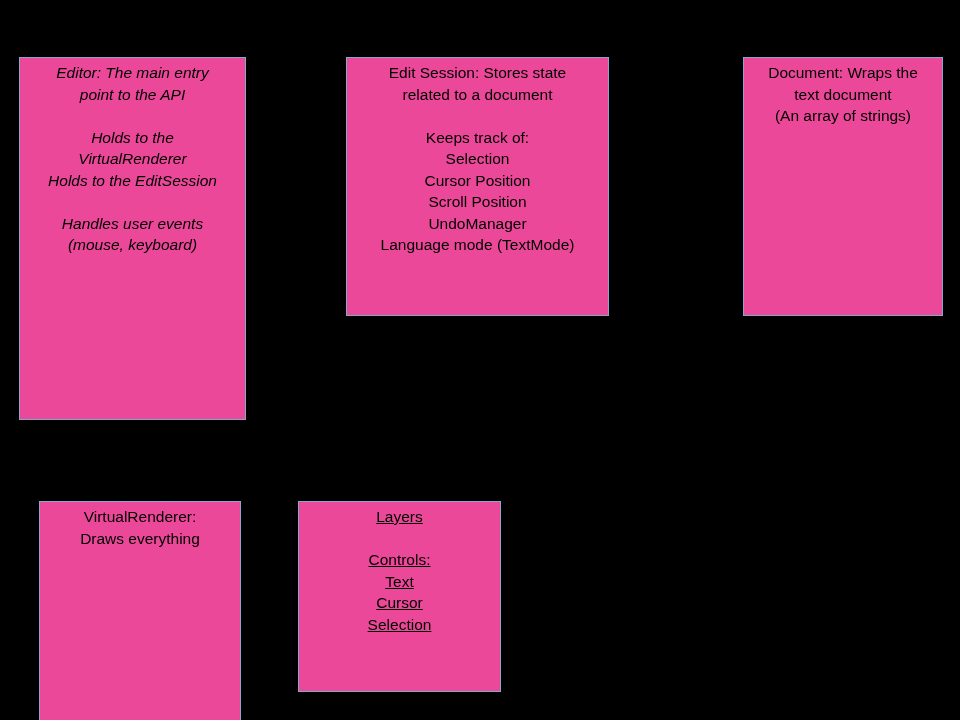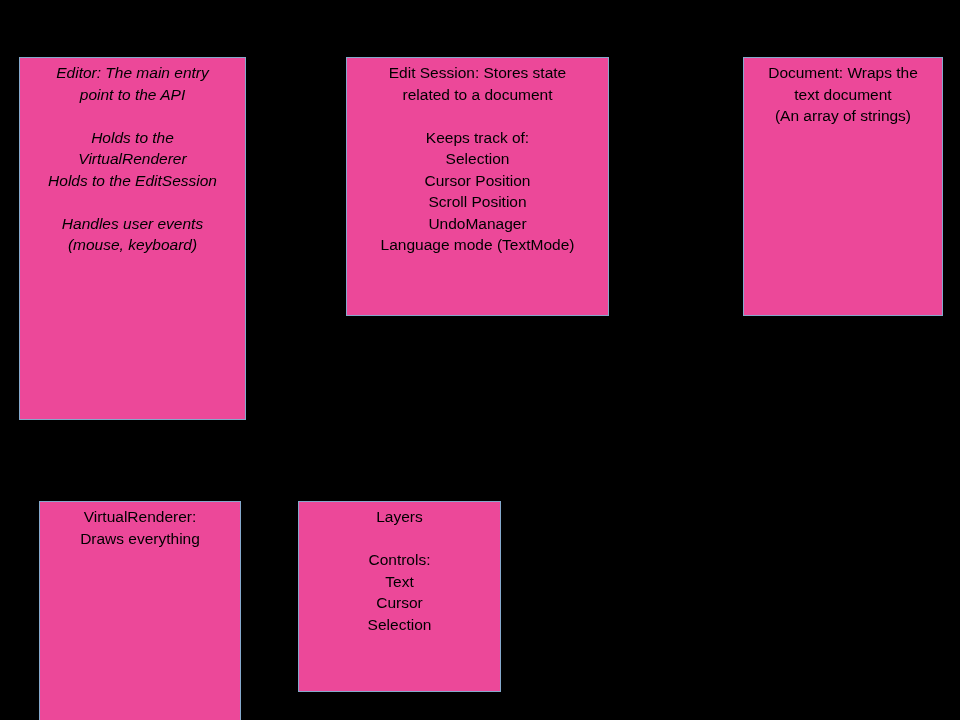--- a/index.html
+++ b/index.html
@@ -30,21 +30,21 @@
     font-size: 15.5px;
     line-height: 21.5px;
     padding: 4px 6px;
   }
   
   #box-editor           { left: 19px;  top: 57px;  width: 227px; height: 363px; font-style: italic; }
   #box-edit-session     { left: 346px; top: 57px;  width: 263px; height: 259px; }
   #box-document         { left: 730px; top: 57px;  width: 200px; height: 259px; margin-left: 13px; }
   #box-textmode         { left: 730px; top: 365px; width: 201px; height: 192px; }
   #box-virtual-renderer { left: 39px;  top: 501px; width: 202px; height: 243px; }
-  #box-layers           { left: 298px; top: 501px; width: 203px; height: 191px; }
+  #box-layers           { left: 298px; top: 501px; width: 203px; height: 191px; text-decoration: underline; }
 </style>
 </head>
 <body>
 
 <div class="canvas">
 
   <div class="node" id="box-editor">
     <div class="node-text">Editor: The main entry
 point to the API
 

